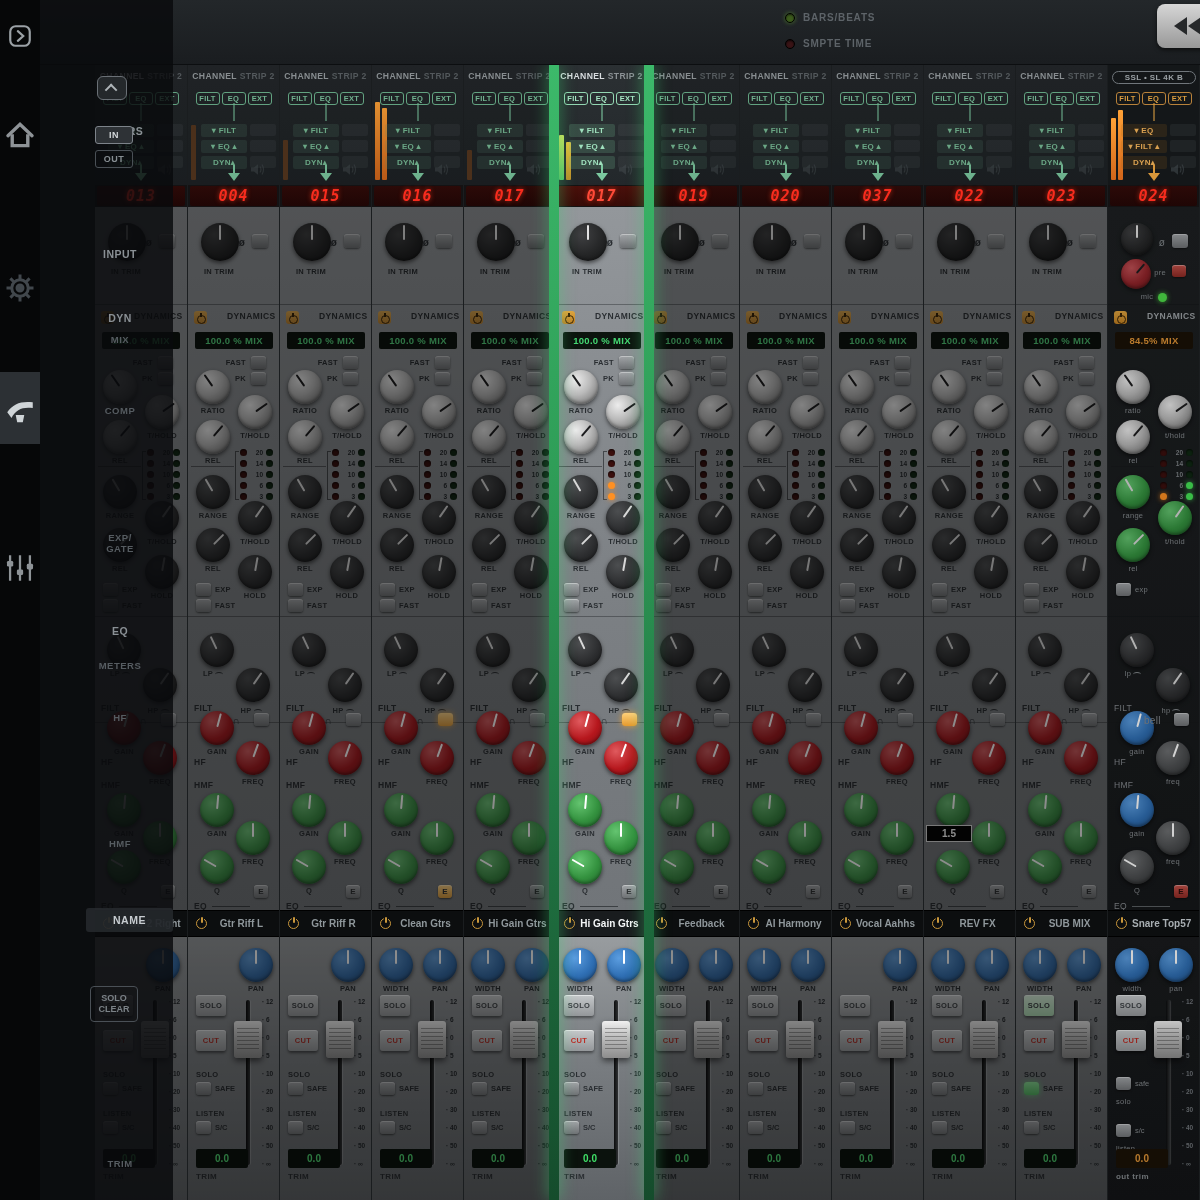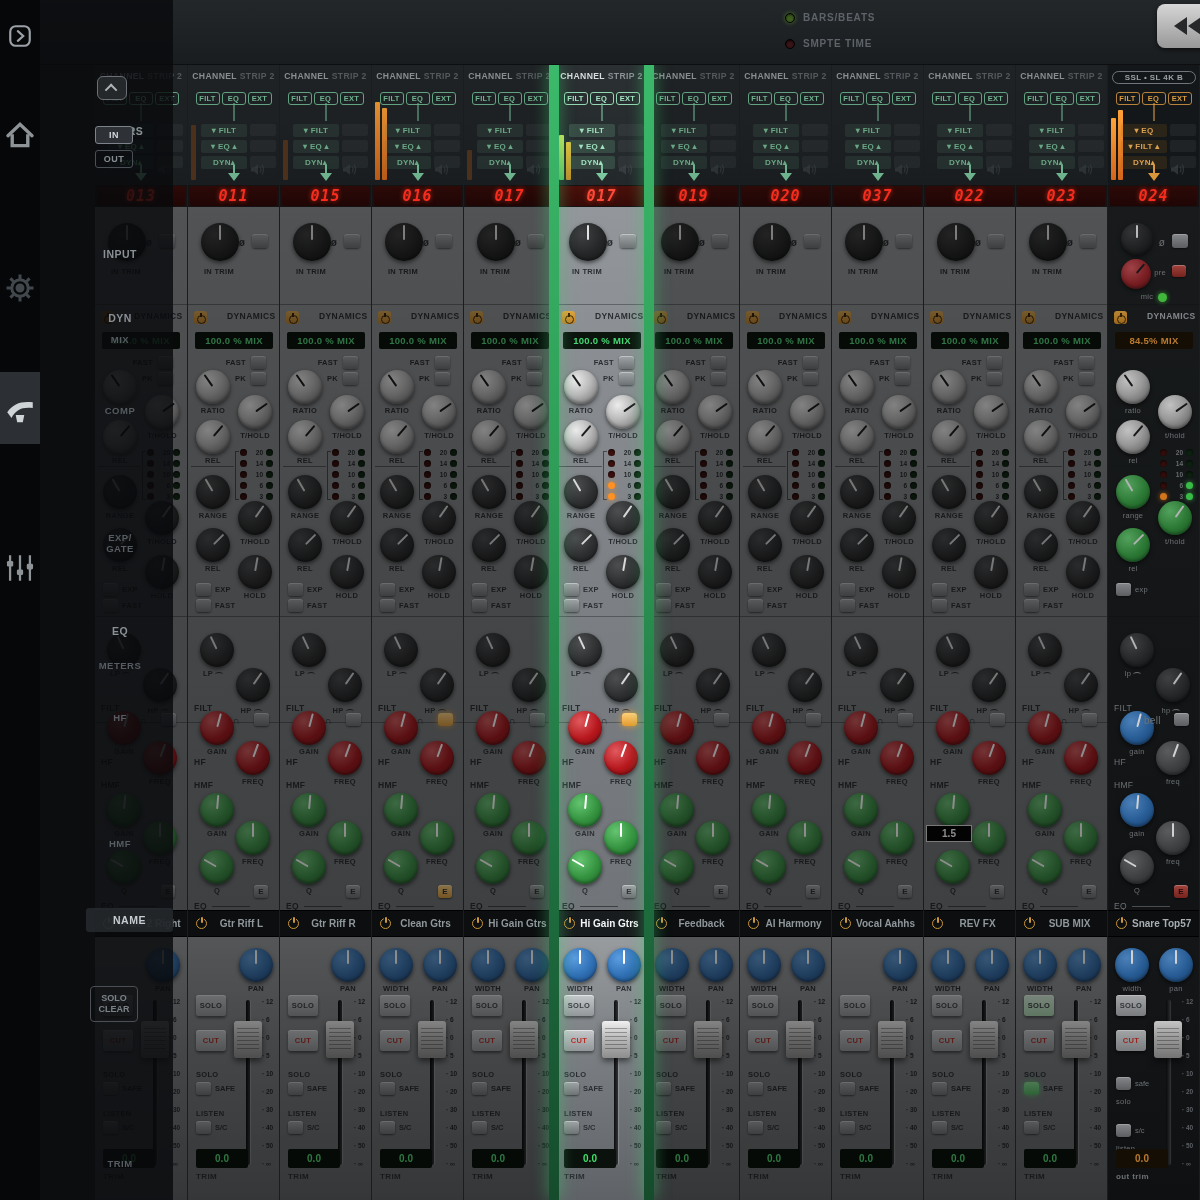--- a/index.html
+++ b/index.html
@@ -493,21 +493,21 @@
     <div class="flow-slot fs3"></div>
     <div class="flow-arrow"></div>
     <svg class="spk" width="15" height="13" viewBox="0 0 15 13">
           <path d="M1 4.5h3l4-3.2v10.4l-4-3.2H1z" fill="#454c50"></path>
           <path d="M10 3.5q2 3 0 6M12 1.5q3 5 0 10" stroke="#454c50" fill="none" stroke-width="1.2"></path>
         </svg>
   </div>
 
   <div class="s-num">
     <div class="numbox">
-          <span>011</span>
+          <span>004</span>
         </div>
   </div>
 
   <div class="s-body">
     <section class="sec-input">
       <div class="knob k38 k-blk intrim" style="left:13px;top:16px">
             <span class="ind"></span>
           </div>
       <div class="klab intrim-lab" style="left:6px;top:60px;width:50px">IN TRIM</div>
       <div class="klab" style="left:48px;top:30px;width:12px;font-size:10px">ø</div>

